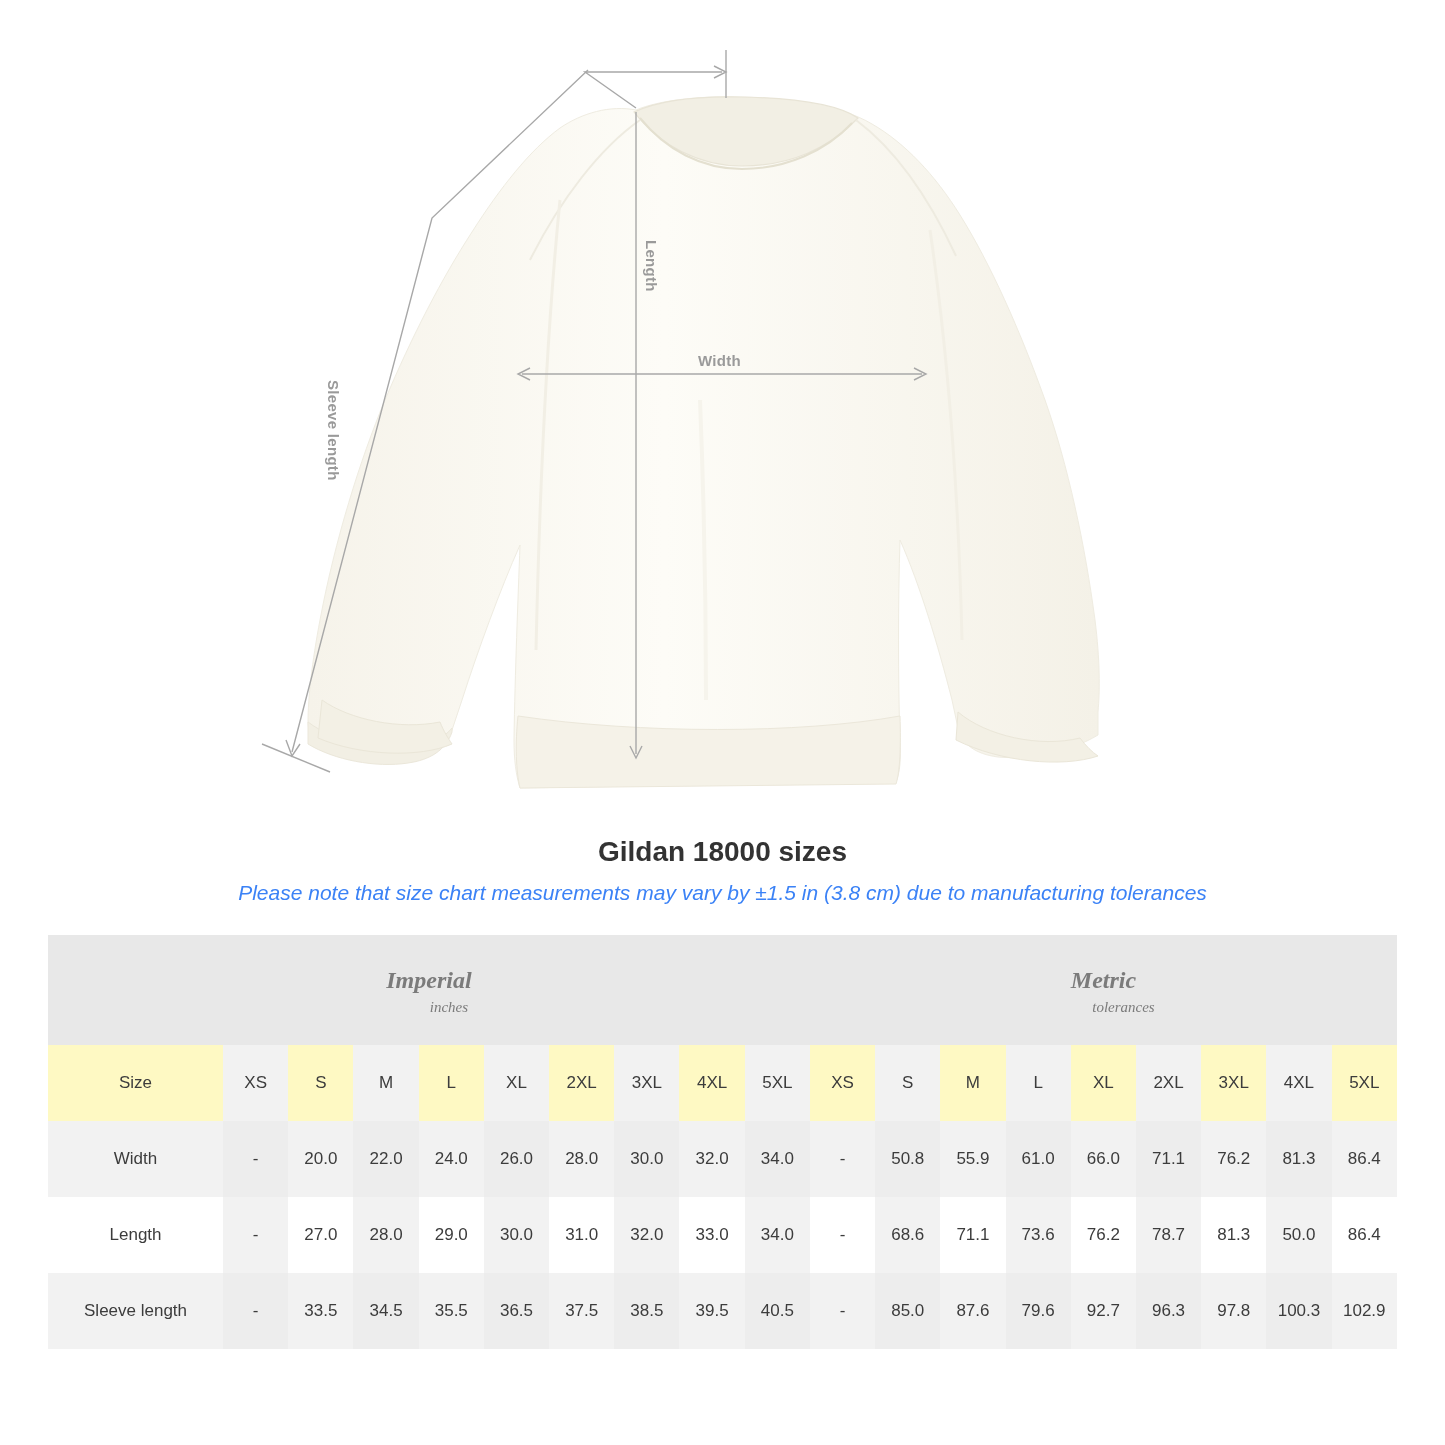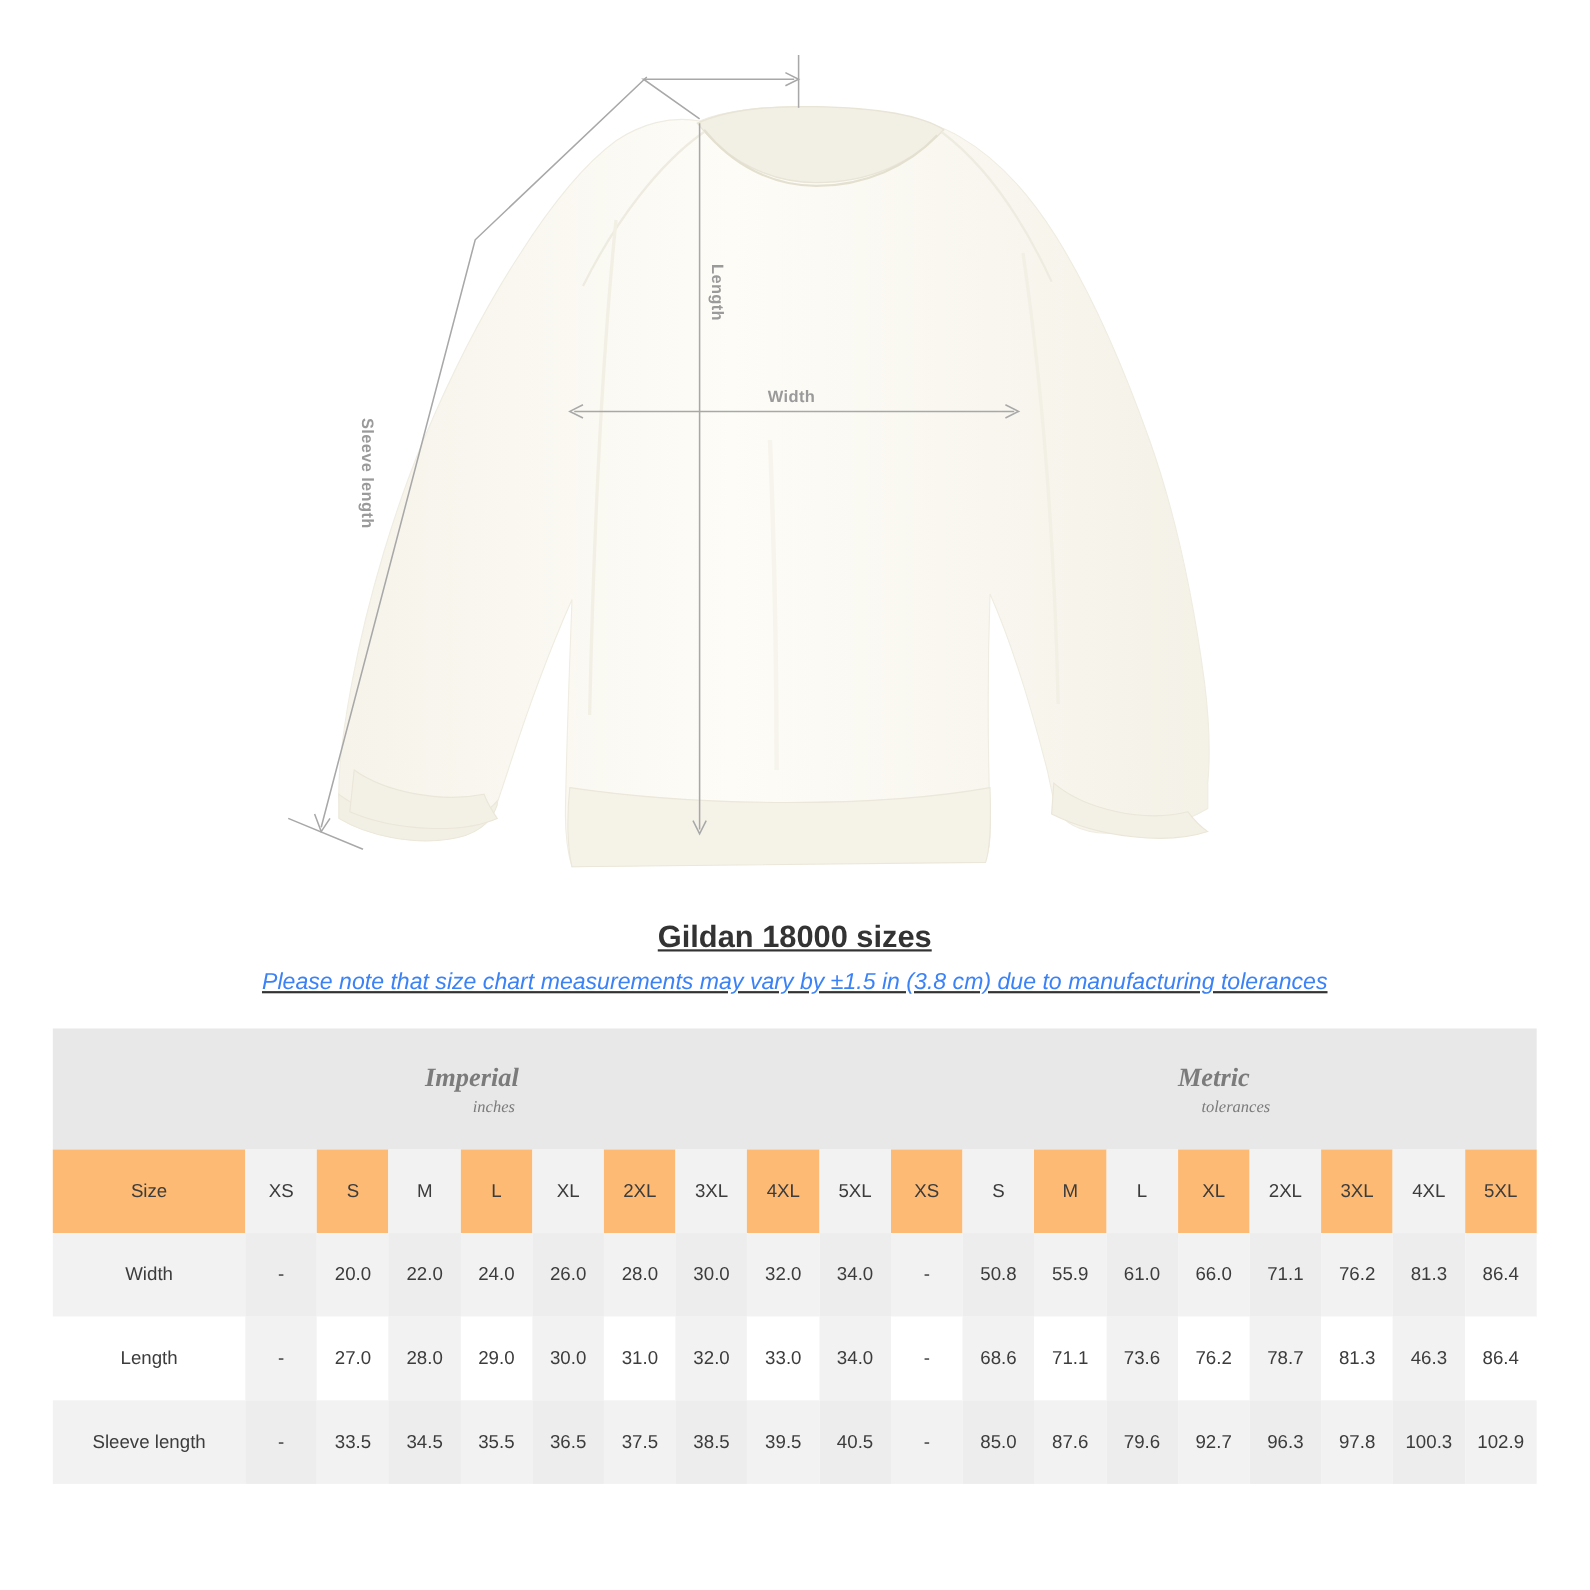--- a/index.html
+++ b/index.html
@@ -55,21 +55,20 @@
   #label-sleeve {
     left: 325px;
     top: 380px;
     transform: rotate(0deg);
   }
 
   
   .title-block {
     text-align: center;
     margin-top: 6px;
-    text-decoration: underline;
   }
   .chart-title {
     font-size: 28px;
     font-weight: bold;
     color: #333333;
     margin: 0;
   }
   .chart-note {
     font-size: 21px;
     font-style: italic;
@@ -112,21 +111,21 @@
     font-style: italic;
     color: #7b7b7b;
     margin-top: 4px;
     margin-left: 40px;
   }
   .head-row td {
     height: 74px;
     font-size: 17px;
     font-weight: bold;
     color: #3c3c3c;
-    background: #fdba74;
+    background: #fef9c3;
   }
   .head-row td.rowhead {
     font-size: 17px;
   }
   .head-row td.alt {
     background: #f2f2f2;
   }
   tbody tr td {
     height: 74px;
     font-size: 17px;
@@ -342,21 +341,21 @@
           <td class="alt">32.0</td>
           <td>33.0</td>
           <td class="alt">34.0</td>
           <td>-</td>
           <td class="alt">68.6</td>
           <td>71.1</td>
           <td class="alt">73.6</td>
           <td>76.2</td>
           <td class="alt">78.7</td>
           <td>81.3</td>
-          <td class="alt">46.3</td>
+          <td class="alt">50.0</td>
           <td>86.4</td>
         </tr>
         <tr class="shade">
           <td class="rowhead">Sleeve length</td>
           <td class="alt">-</td>
           <td>33.5</td>
           <td class="alt">34.5</td>
           <td>35.5</td>
           <td class="alt">36.5</td>
           <td>37.5</td>

